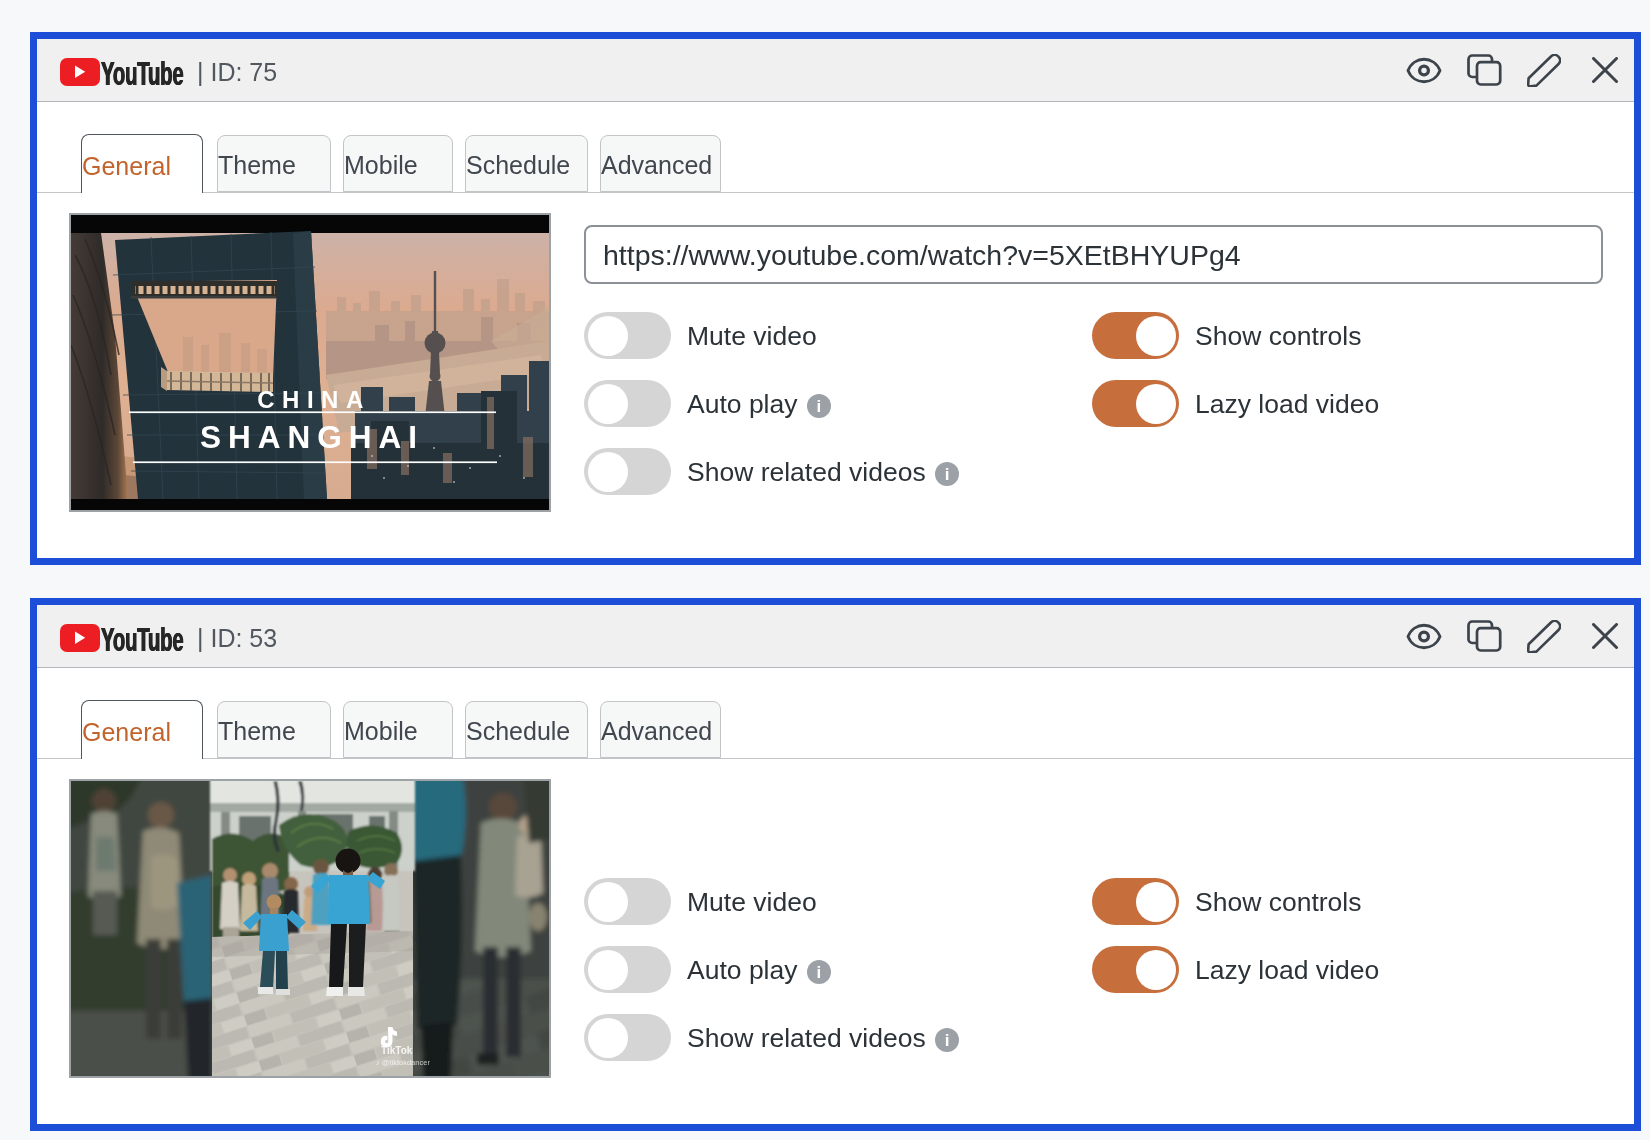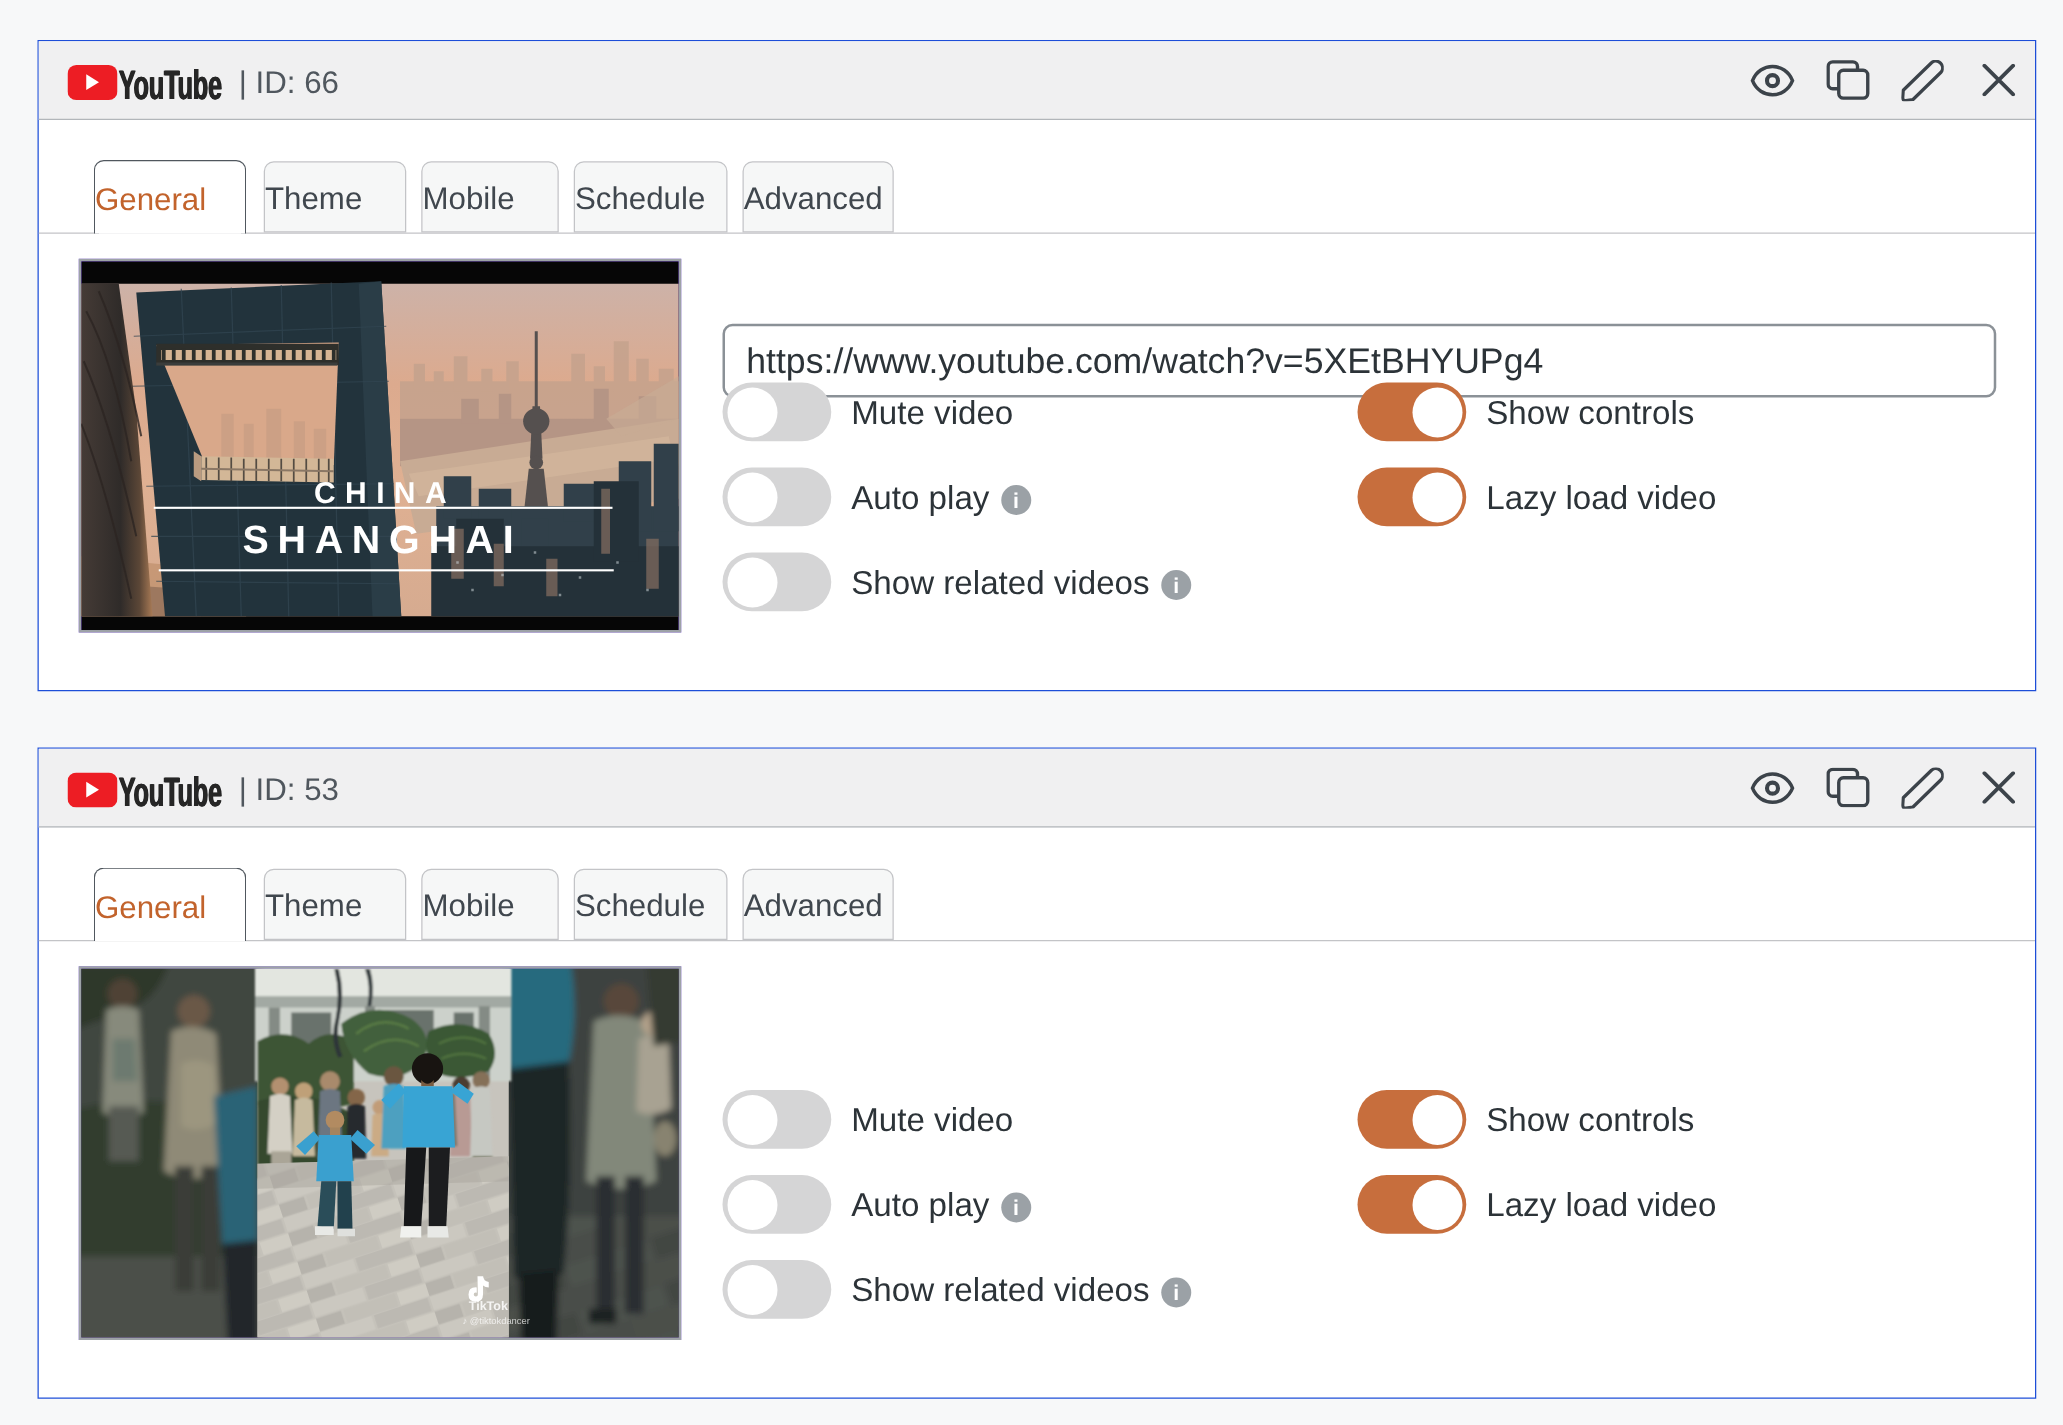--- a/index.html
+++ b/index.html
@@ -1,46 +1,46 @@
 <!DOCTYPE html>
 <html><head>
 <meta charset="utf-8">
 <style>
 html,body{margin:0;padding:0;}
 body{width:1650px;height:1140px;background:#f7f8f9;font-family:"Liberation Sans",sans-serif;position:relative;overflow:hidden;}
-.card{position:absolute;left:30px;width:1597px;height:519px;background:#fff;border:1px solid #1d4ed8;}
+.card{position:absolute;left:30px;width:1597px;height:519px;background:#fff;border:7px solid #1d4ed8;}
 .chead{position:absolute;top:0;left:0;width:100%;height:62px;background:#f0f0f1;border-bottom:1px solid #b2b6ba;}
 .logo{position:absolute;left:23px;top:19px;}
 .brand{position:absolute;left:64px;top:16px;font-weight:bold;font-size:33px;color:#262626;letter-spacing:-0.3px;transform:scaleX(0.615);transform-origin:0 0;white-space:nowrap;text-shadow:0.7px 0 #262626,-0.7px 0 #262626;}
 .idtxt{position:absolute;left:160px;top:0;height:62px;line-height:67px;font-size:25px;color:#50575e;white-space:nowrap;}
 .hicon{position:absolute;}
 .tabline{position:absolute;left:0;top:153px;width:100%;height:0;border-top:1px solid #c3c4c7;}
 .tab{position:absolute;top:96px;height:57px;background:#f6f7f7;border:1px solid #c3c4c7;border-radius:8px 8px 0 0;box-sizing:border-box;font-size:25px;color:#40474e;text-align:left;line-height:59px;z-index:2;}
 .tab.act{top:95px;height:59px;background:#fff;border:1px solid #50575e;border-bottom:none;color:#c2632c;z-index:3;line-height:62px;}
 .thumb{position:absolute;left:32px;top:174px;width:478px;height:295px;border:2px solid #9da2a7;background:#8b5cf6;}
-.urlbox{position:absolute;left:547px;top:186px;width:998px;height:55px;border:2px solid #8b9197;border-radius:8px;font-size:28.5px;color:#2c3338;line-height:57px;padding-left:17px;margin-top:40px;}
+.urlbox{position:absolute;left:547px;top:186px;width:998px;height:55px;border:2px solid #8b9197;border-radius:8px;font-size:28.5px;color:#2c3338;line-height:57px;padding-left:17px;}
 .trow{position:absolute;height:47px;}
 .tgl{position:absolute;left:0;top:0;width:87px;height:47px;border-radius:24px;background:#d5d5d6;}
 .tgl .knob{position:absolute;left:4px;top:3.5px;width:40px;height:40px;border-radius:50%;background:#fff;}
 .tgl.on{background:#c76e3d;}
 .tgl.on .knob{left:auto;right:3.5px;}
 .tlabel{position:absolute;left:103px;top:0;font-size:26.5px;color:#2c3338;line-height:49px;white-space:nowrap;}
 .info{display:inline-block;width:24px;height:24px;border-radius:50%;background:#9ba1a6;color:#fff;font-size:17px;font-weight:bold;text-align:center;line-height:25px;vertical-align:1px;margin-left:2px;}
 </style>
 </head>
 <body>
 
 <div class="card" style="top:32px;">
   <div class="chead">
     <svg class="logo" width="40" height="28" viewBox="0 0 40 28">
         <rect x="0" y="0" width="40" height="28" rx="7" fill="#ed1d24"></rect>
         <path d="M15 7.4 L25.2 13.7 L15 20 Z" fill="#fff"></path>
       </svg>
     <div class="brand">YouTube</div>
-    <div class="idtxt">| ID: 66</div>
+    <div class="idtxt">| ID: 75</div>
     <svg class="hicon" style="left:1369px;top:18px;" width="36" height="27" viewBox="0 0 36 27" fill="none" stroke="#3c434a" stroke-width="2.8">
         <path d="M2 13.5 C 8 -1.5, 28 -1.5, 34 13.5 C 28 28.5, 8 28.5, 2 13.5 Z"></path>
         <circle cx="18" cy="13.5" r="4.4" stroke-width="3.3"></circle>
       </svg>
     <svg class="hicon" style="left:1430px;top:15px;" width="35" height="32" viewBox="0 0 35 32" fill="none" stroke="#3c434a" stroke-width="2.7">
         <path d="M25 9.5 L25 5.2 A3.7 3.7 0 0 0 21.3 1.5 L5.2 1.5 A3.7 3.7 0 0 0 1.5 5.2 L1.5 19.3 A3.7 3.7 0 0 0 5.2 23 L9.5 23"></path>
         <rect x="10" y="8.2" width="23.2" height="22.3" rx="3.7" fill="#f0f0f1"></rect>
       </svg>
     <svg class="hicon" style="left:1490px;top:15px;" width="34" height="33" viewBox="0 0 34 33" fill="none" stroke="#3c434a" stroke-width="2.6" stroke-linejoin="round">
         <path d="M1.6 24.2 L24.2 2.2 A5.4 5.4 0 0 1 31.8 9.8 L9.4 31.6 L3.6 32.4 Q1 32.6 1.2 29.8 Z"></path>

